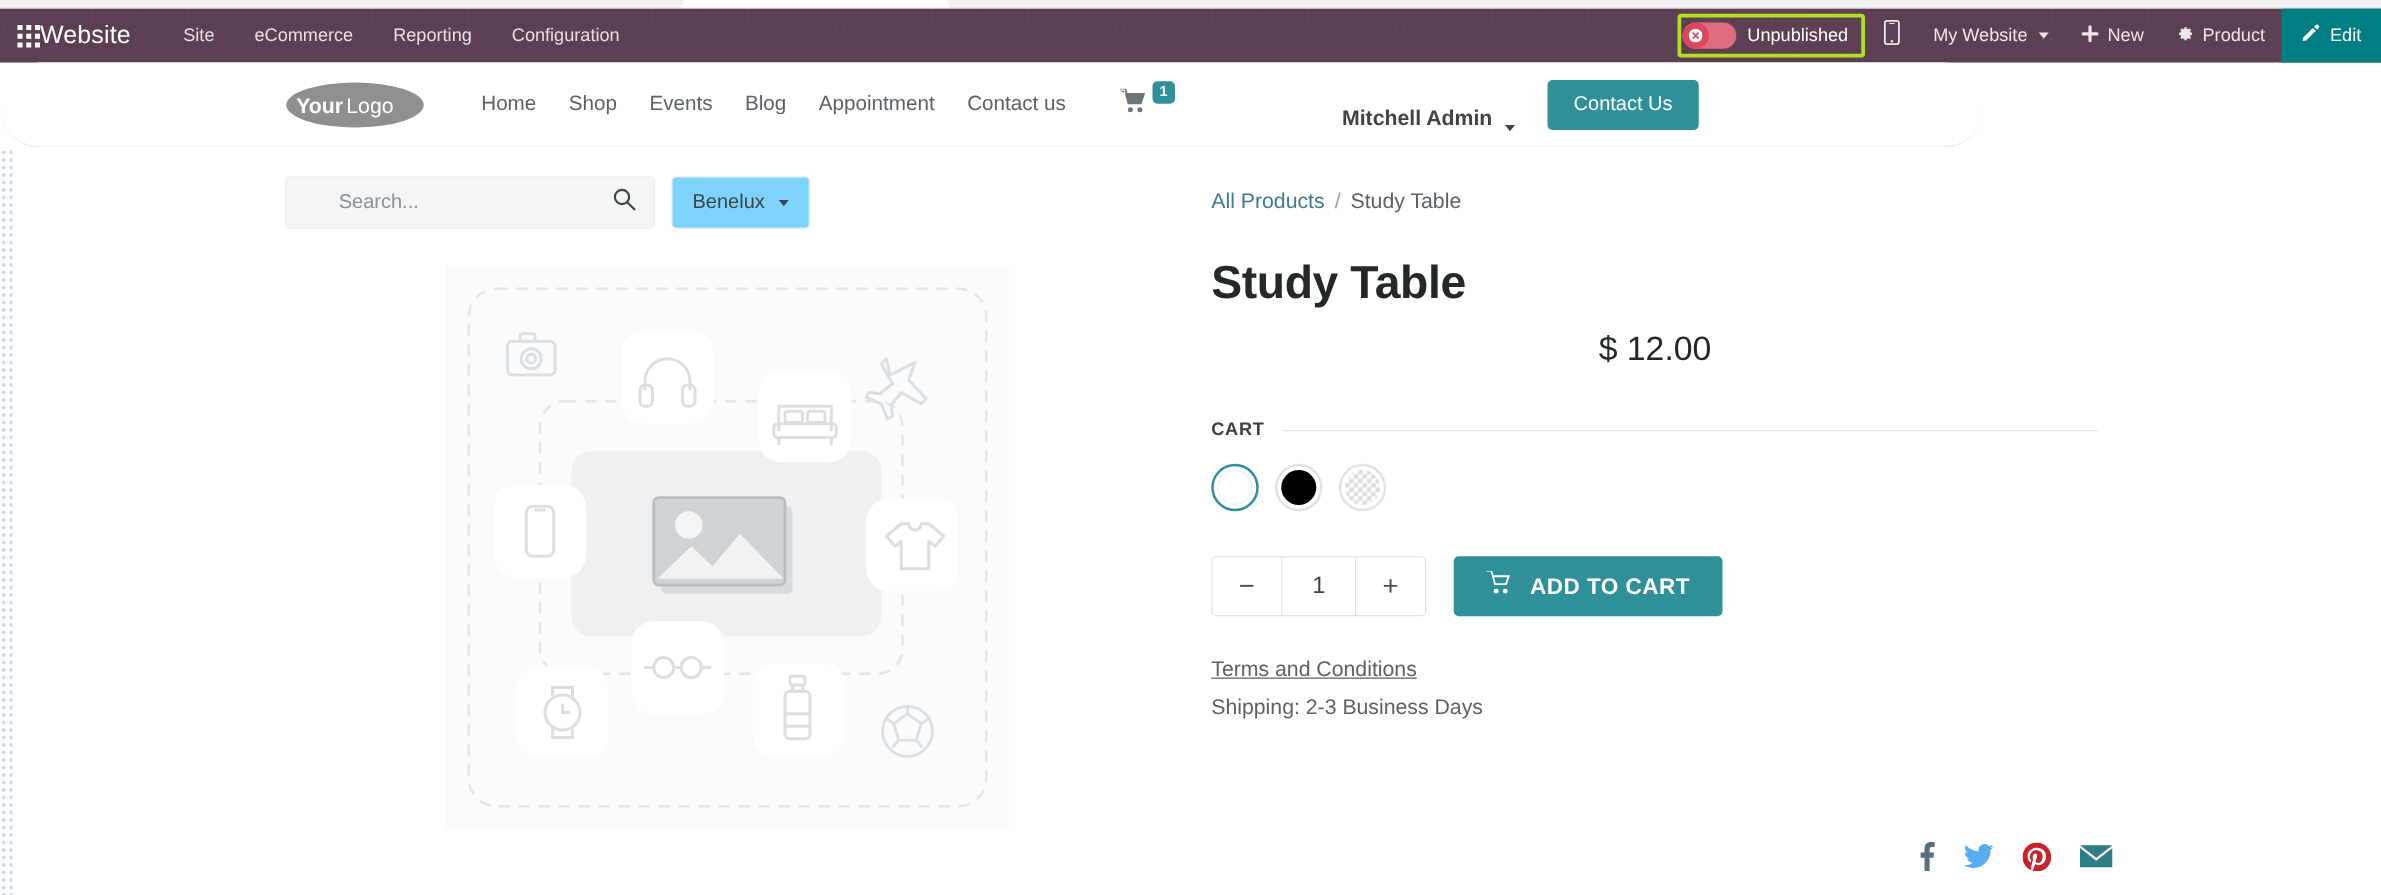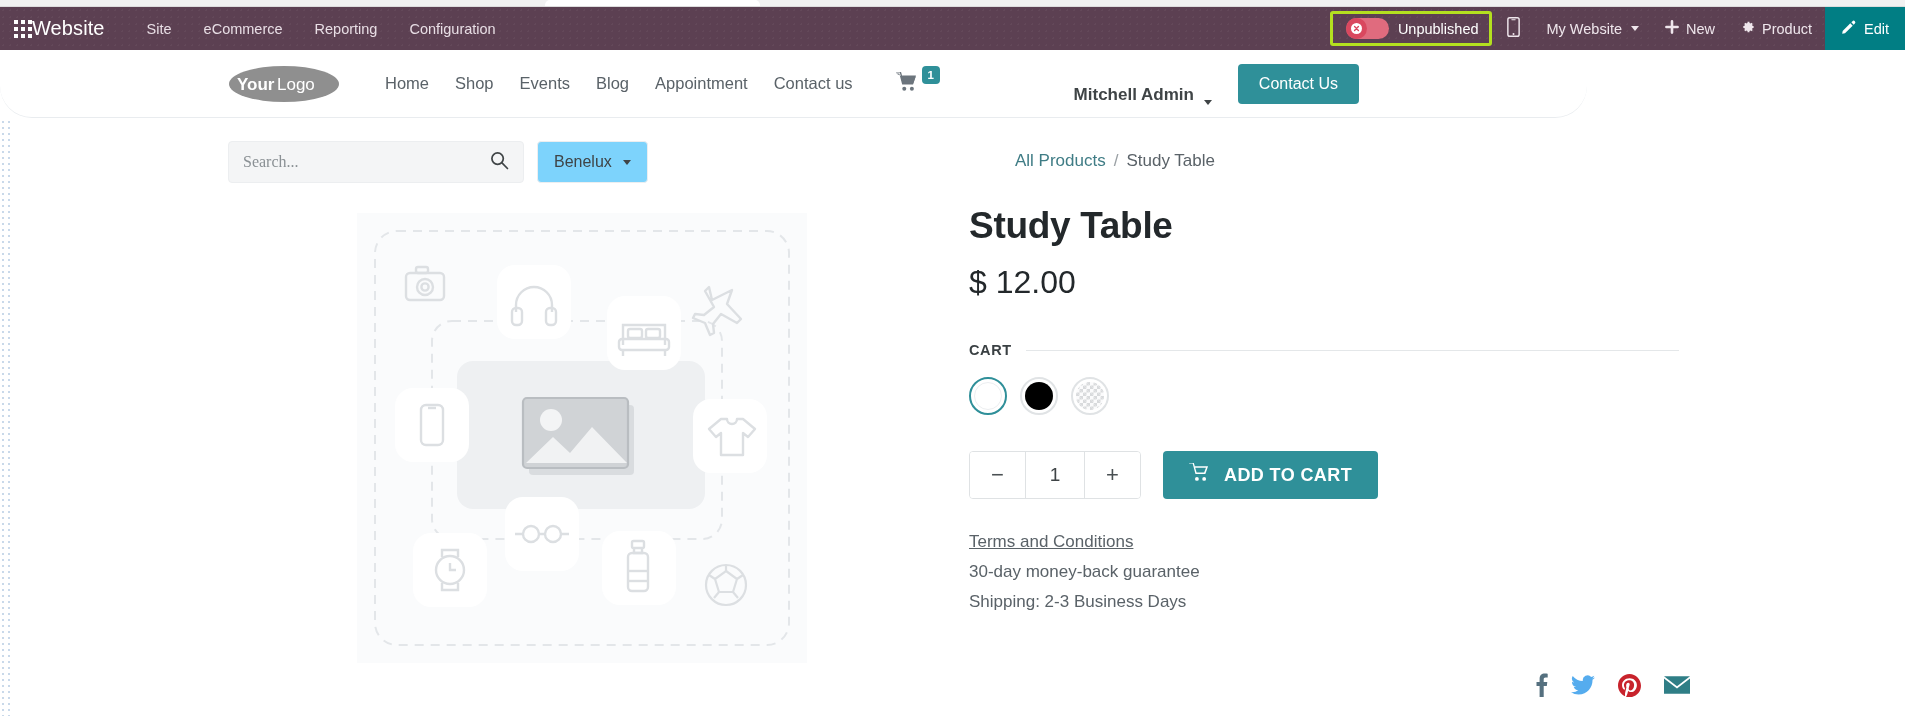--- a/index.html
+++ b/index.html
@@ -49,21 +49,21 @@
   .odoo-menu-item {
     color: #e8dee5; font-size: 14.5px; padding: 7px 16px; cursor: default;
     white-space: nowrap;
   }
   .odoo-right {
     position: relative; margin-left: auto; display: flex; align-items: center; height: 43px;
   }
   .publish-wrap {
     display: flex; align-items: center; gap: 9px;
     border: 3px solid #b4e01f; border-radius: 3px;
-    padding: 4px 10px 4px 13px; margin-right: 9px;
+    padding: 4px 10px 4px 1px; margin-right: 9px;
   }
   .toggle-pill {
     position: relative; width: 43px; height: 21px; border-radius: 11px;
     background: #e06b7e;
   }
   .toggle-knob {
     position: absolute; left: 0; top: 0; width: 21px; height: 21px;
     border-radius: 50%; background: #d9485f;
     display: flex; align-items: center; justify-content: center;
   }
@@ -137,47 +137,47 @@
   .search-row {
     position: absolute; top: 22px; left: 228px; display: flex; align-items: center; gap: 13px;
   }
   .search-box {
     width: 296px; height: 42px; background: #f4f5f6; border: 1px solid #eceef0;
     border-radius: 4px; display: flex; align-items: center;
     padding: 0 14px; justify-content: space-between;
   }
   .search-box input {
     border: none; background: transparent; outline: none; font-size: 16px;
-    color: #5c6366; width: 230px; font-family: Liberation Serif, serif;
+    color: #5c6366; width: 230px; font-family: Liberation Sans, sans-serif; margin-left: 28px;
   }
   .search-box input::placeholder { color: #8a9094; }
   .pricelist-btn {
     height: 42px; background: #7dd3fc; border: 1px solid #eceef0; border-radius: 4px;
     display: flex; align-items: center; gap: 9px; padding: 0 16px;
     font-size: 16px; color: #3f4446; cursor: pointer;
   }
   .breadcrumb {
-    position: absolute; top: 32px; left: 1015px; font-size: 17px; color: #5a6268;
+    position: absolute; top: 32px; left: 969px; font-size: 17px; color: #5a6268;
     display: flex; align-items: center; gap: 8px;
   }
   .breadcrumb a { color: #3f7c85; text-decoration: none; }
   .breadcrumb .sep { color: #9aa0a4; }
 
   
   .product-image {
     position: absolute; top: 94px; left: 357px; width: 450px; height: 450px;
     background: #fafbfc;
   }
 
   
   .detail { position: absolute; top: 86px; left: 969px; width: 710px; }
   .product-title {
     font-size: 37px; font-weight: bold; color: #23282b; letter-spacing: -.3px;
   }
-  .product-price { font-size: 32px; color: #23282b; margin-top: 17px; }
+  .product-price { font-size: 27px; color: #23282b; margin-top: 17px; text-align: center; }
   .attr-head {
     display: flex; align-items: center; gap: 14px; margin-top: 41px;
   }
   .attr-name {
     font-size: 14.5px; font-weight: bold; color: #3a4043; letter-spacing: .6px;
   }
   .attr-rule { flex: 1; height: 1px; background: #e4e7e9; }
   .swatches { display: flex; align-items: center; gap: 13px; margin-top: 19px; }
   .swatch {
     width: 38px; height: 38px; border-radius: 50%; border: 2px solid #e0e3e5;
@@ -494,21 +494,20 @@
             <circle cx="8.6" cy="17.6" r="2.1"></circle>
             <circle cx="16.6" cy="17.6" r="2.1"></circle>
           </svg>
         </span>
         <span>ADD TO CART</span>
       </button>
     </div>
 
     <div class="terms-block">
       <a href="#" class="terms-link">Terms and Conditions</a>
-      <div class="terms-line">30-day money-back guarantee</div>
       <div class="terms-line">Shipping: 2-3 Business Days</div>
     </div>
   </section>
 
   <div class="social">
     <span>
       <svg width="13" height="24" viewBox="0 0 12 24" fill="#55707f">
         <path d="M8.2 24V13.1h3.1l.5-4.2H8.2V6.5c0-1.2.3-2 2-2h2V.8C11.8.7 10.6.6 9.2.6 6.2.6 4.1 2.4 4.1 5.9v3H1v4.2h3.1V24z"></path>
       </svg>
     </span>

